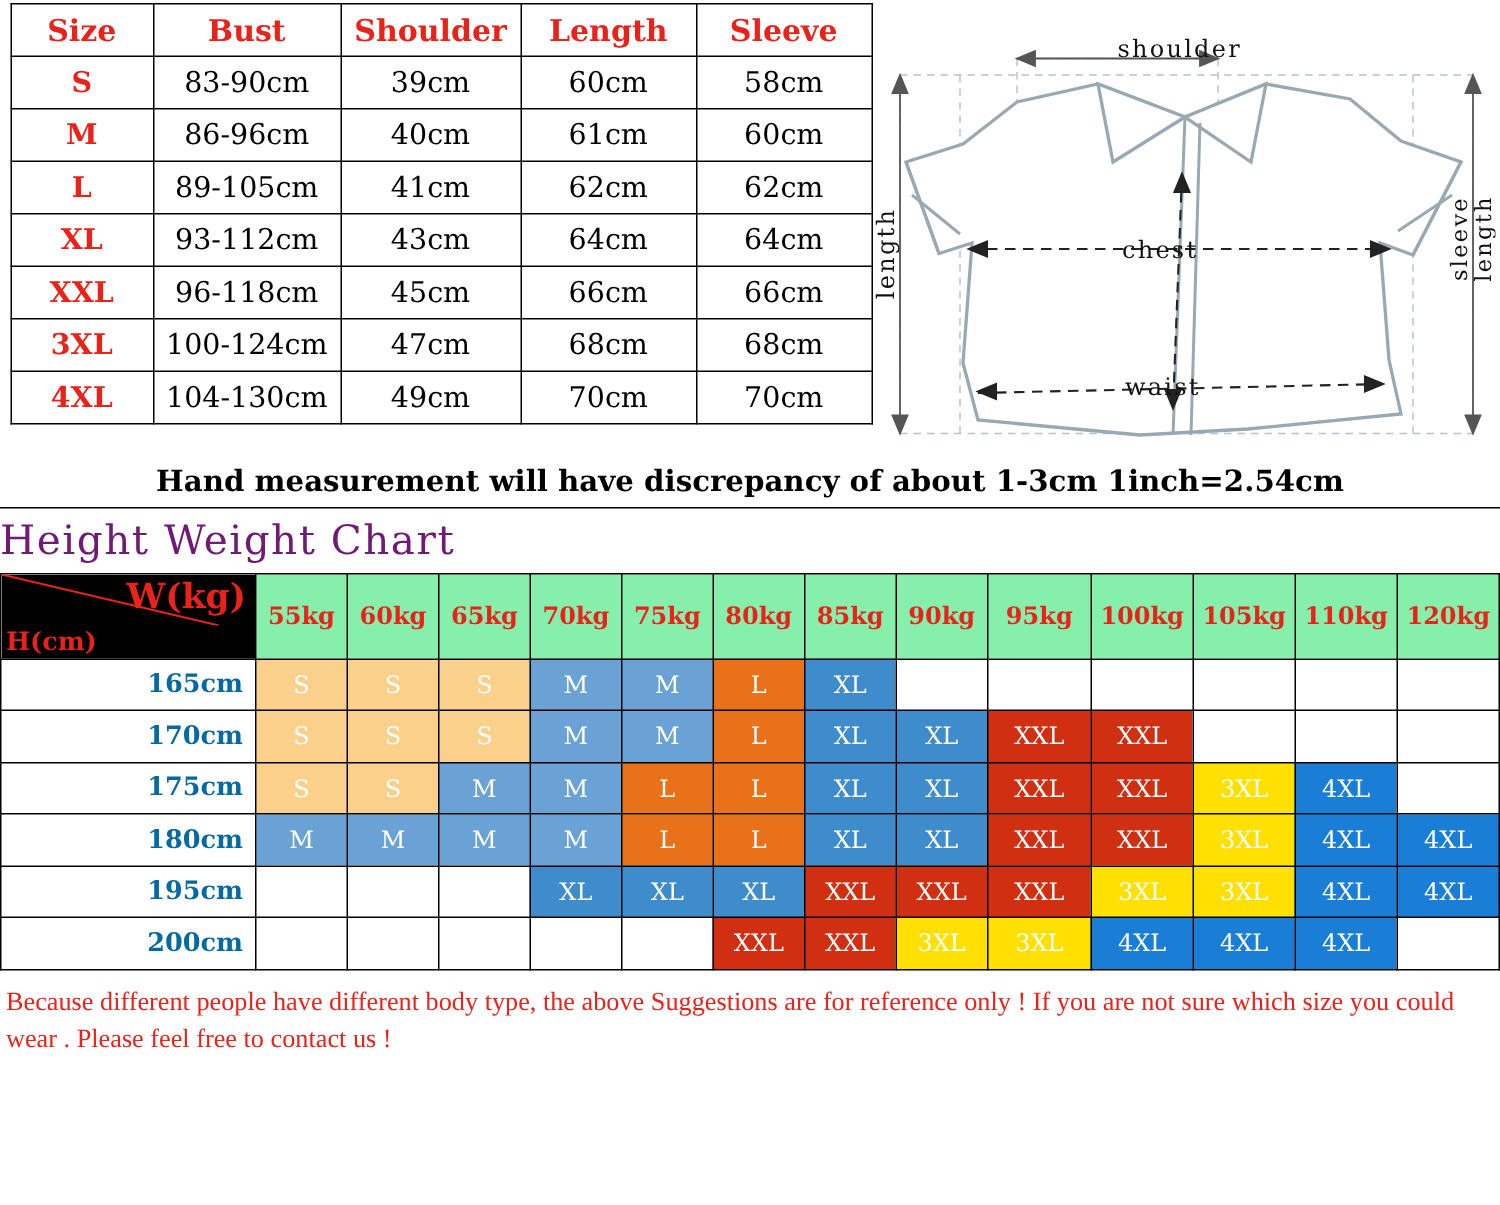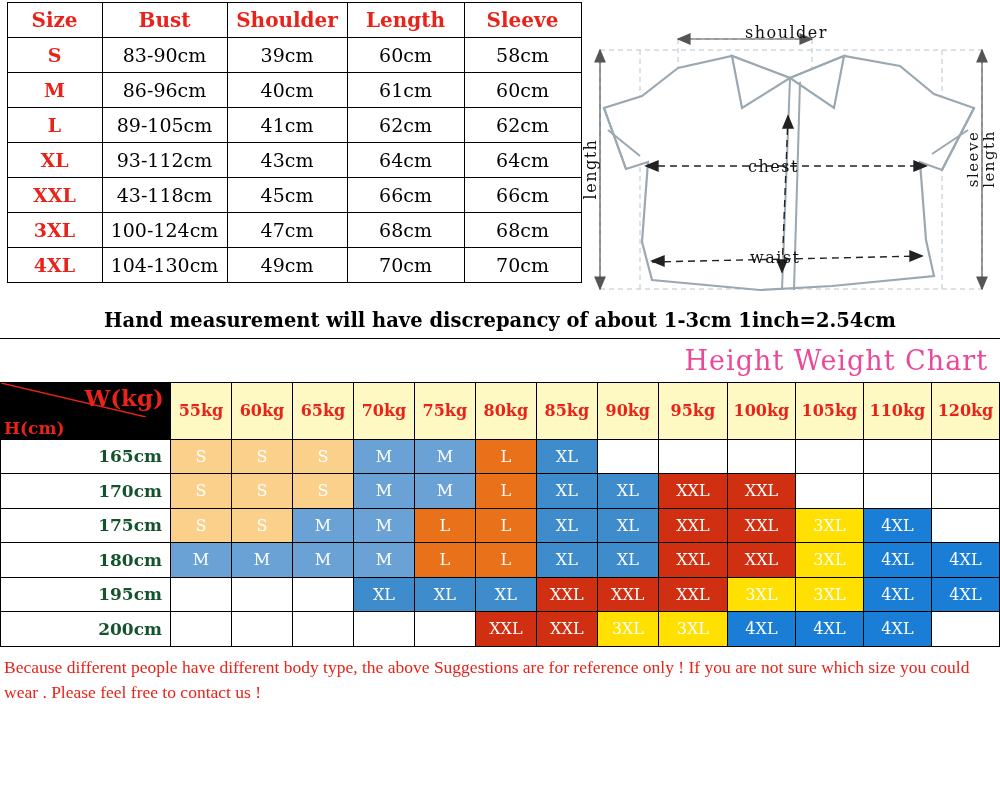--- a/index.html
+++ b/index.html
@@ -87,26 +87,26 @@
     font-size: 19.5px;
     padding: 5px 0 6px 0;
   }
   .divider {
     border-top: 1px solid #000;
     width: 100%;
   }
 
   
   .hw-title {
-    text-align: right;
+    text-align: left;
     font-family: "DejaVu Serif", serif;
     font-size: 27px;
     letter-spacing: 1px;
-    color: #ec4899;
-    padding: 6px 12px 6px 0;
+    color: #701a75;
+    padding: 6px 0 6px 0;
   }
   .hw-table {
     border-collapse: collapse;
     width: 1000px;
     table-layout: fixed;
   }
   .hw-table td {
     border: 1px solid #000;
     height: 33.5px;
     text-align: center;
@@ -139,28 +139,28 @@
     top: 1px;
     font-weight: bold;
     font-size: 23px;
     color: #e8231a;
   }
   .corner svg {
     position: absolute;
     left: 0; top: 0;
   }
   .hw-table td.whead {
-    background: #fef9c3;
+    background: #86efac;
     color: #e8231a;
     font-weight: bold;
     font-size: 16px;
   }
   .hw-table td.hhead {
     background: #fff;
-    color: #14532d;
+    color: #0369a1;
     font-weight: bold;
     font-size: 17px;
     text-align: right;
     padding-right: 8px;
     width: 145px;
   }
   .hw-table td.cell {
     font-weight: normal;
     font-size: 16px;
   }
@@ -231,21 +231,21 @@
         </tr>
         <tr>
           <td class="sizecol">XL</td>
           <td>93-112cm</td>
           <td>43cm</td>
           <td>64cm</td>
           <td>64cm</td>
         </tr>
         <tr>
           <td class="sizecol">XXL</td>
-          <td>43-118cm</td>
+          <td>96-118cm</td>
           <td>45cm</td>
           <td>66cm</td>
           <td>66cm</td>
         </tr>
         <tr>
           <td class="sizecol">3XL</td>
           <td>100-124cm</td>
           <td>47cm</td>
           <td>68cm</td>
           <td>68cm</td>

